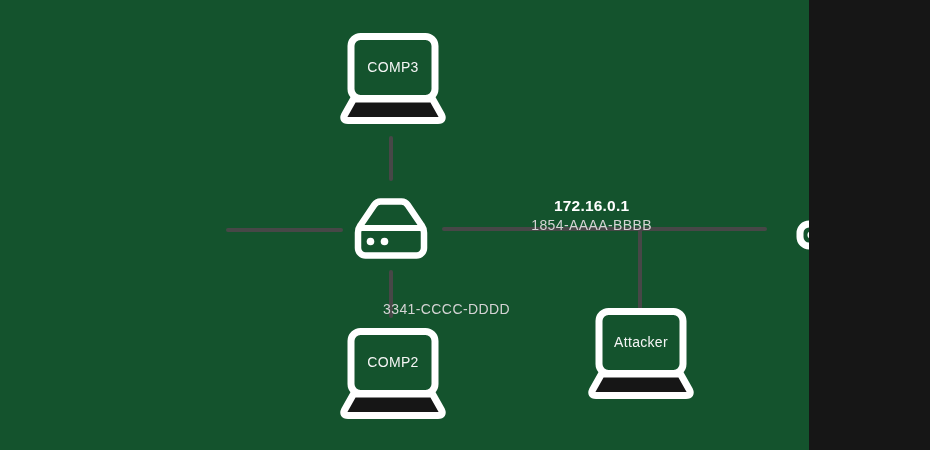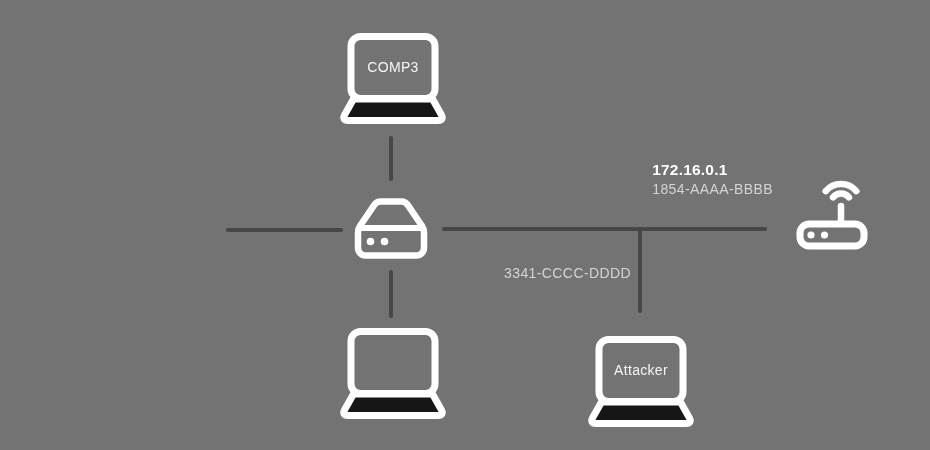--- a/index.html
+++ b/index.html
@@ -1,40 +1,40 @@
 <!DOCTYPE html>
 <html><head>
 <meta charset="utf-8">
 <style>
   html,body{margin:0;padding:0;background:#161616;}
   .stage{
-    position:relative;width:930px;height:450px;background:#737373;
+    position:relative;width:809px;height:450px;background:#14532d;
     font-family:"Liberation Sans",sans-serif;overflow:hidden;
   }
   .link{position:absolute;background:#474747;border-radius:2px;}
   .link.h{height:3.5px;}
   .link.v{width:3.5px;}
   .device{position:absolute;color:#ffffff;}
   .device svg{display:block;}
   .device-label{
     position:absolute;left:0;right:0;top:26px;text-align:center;
     color:#f5f5f5;font-size:14px;letter-spacing:.3px;line-height:16px;
   }
-  .annotation{position:absolute;text-align:left;line-height:1;}
+  .annotation{position:absolute;text-align:center;line-height:1;margin-top:36px;}
   .annotation .ip{
     font-weight:700;font-size:15.5px;color:#ffffff;letter-spacing:.2px;
   }
   .annotation .hwid{
     font-size:14px;color:#d4d4d4;margin-top:4px;letter-spacing:.4px;
   }
   
   #comp3   {left:338px;top:33px;}
   #comp1   {left:101px;top:182px;}
   #comp2   {left:338px;top:328px;}
-  #attacker{left:586px;top:336px;}
+  #attacker{left:586px;top:308px;}
   #switch  {left:354px;top:198px;}
   #router  {left:795px;top:175px;}
   #link-comp3   {left:389px;top:136px;height:45px;}
   #link-comp1   {left:226px;top:228px;width:117px;}
   #link-router  {left:442px;top:227px;width:325px;}
   #link-comp2   {left:389px;top:270px;height:48px;}
   #link-attacker{left:638px;top:229px;height:84px;}
   #router-annotation  {right:157px;top:162px;}
   #attacker-annotation{right:299px;top:262px;}
 </style>
@@ -60,20 +60,21 @@
   </div>
 
 
   <div class="device" id="comp2">
     <span>
       <svg width="110" height="93" viewBox="0 0 110 93" fill="none">
         <rect x="13" y="3.5" width="84" height="62" rx="9.5" stroke="currentColor" stroke-width="7"></rect>
         <path d="M15.5 66 H94.5 L103.5 82 Q106 87.5 100 87.5 H10 Q4 87.5 6.5 82 Z" fill="#161616" stroke="currentColor" stroke-width="7" stroke-linejoin="round"></path>
       </svg>
     </span>
+    <span class="device-label">COMP2</span>
   </div>
 
   <div class="device" id="attacker">
     <span>
       <svg width="110" height="93" viewBox="0 0 110 93" fill="none">
         <rect x="13" y="3.5" width="84" height="62" rx="9.5" stroke="currentColor" stroke-width="7"></rect>
         <path d="M15.5 66 H94.5 L103.5 82 Q106 87.5 100 87.5 H10 Q4 87.5 6.5 82 Z" fill="#161616" stroke="currentColor" stroke-width="7" stroke-linejoin="round"></path>
       </svg>
     </span>
     <span class="device-label">Attacker</span>

